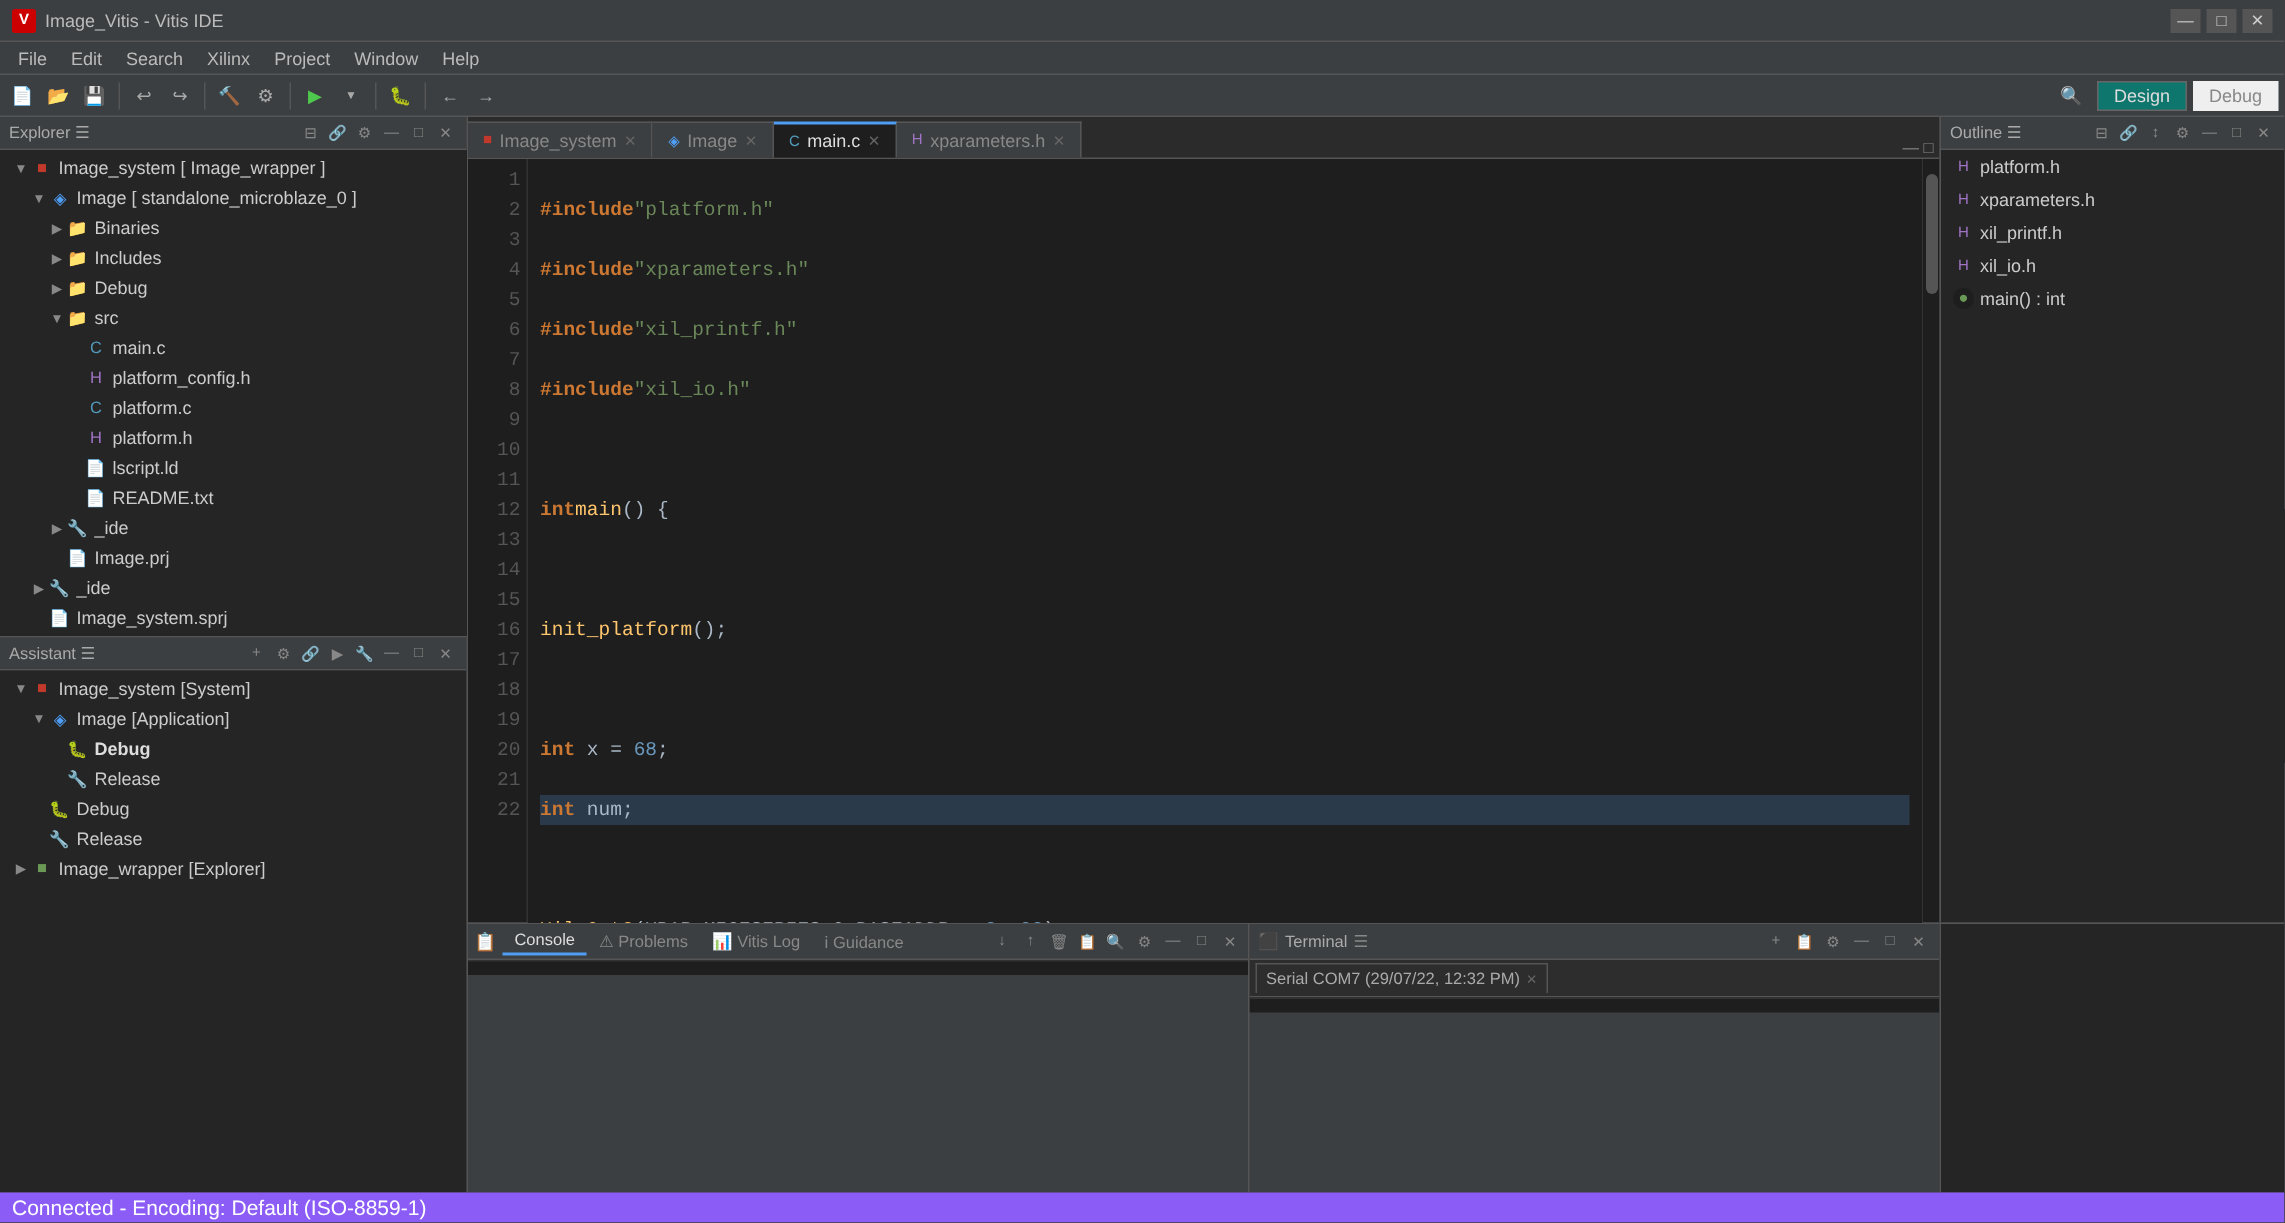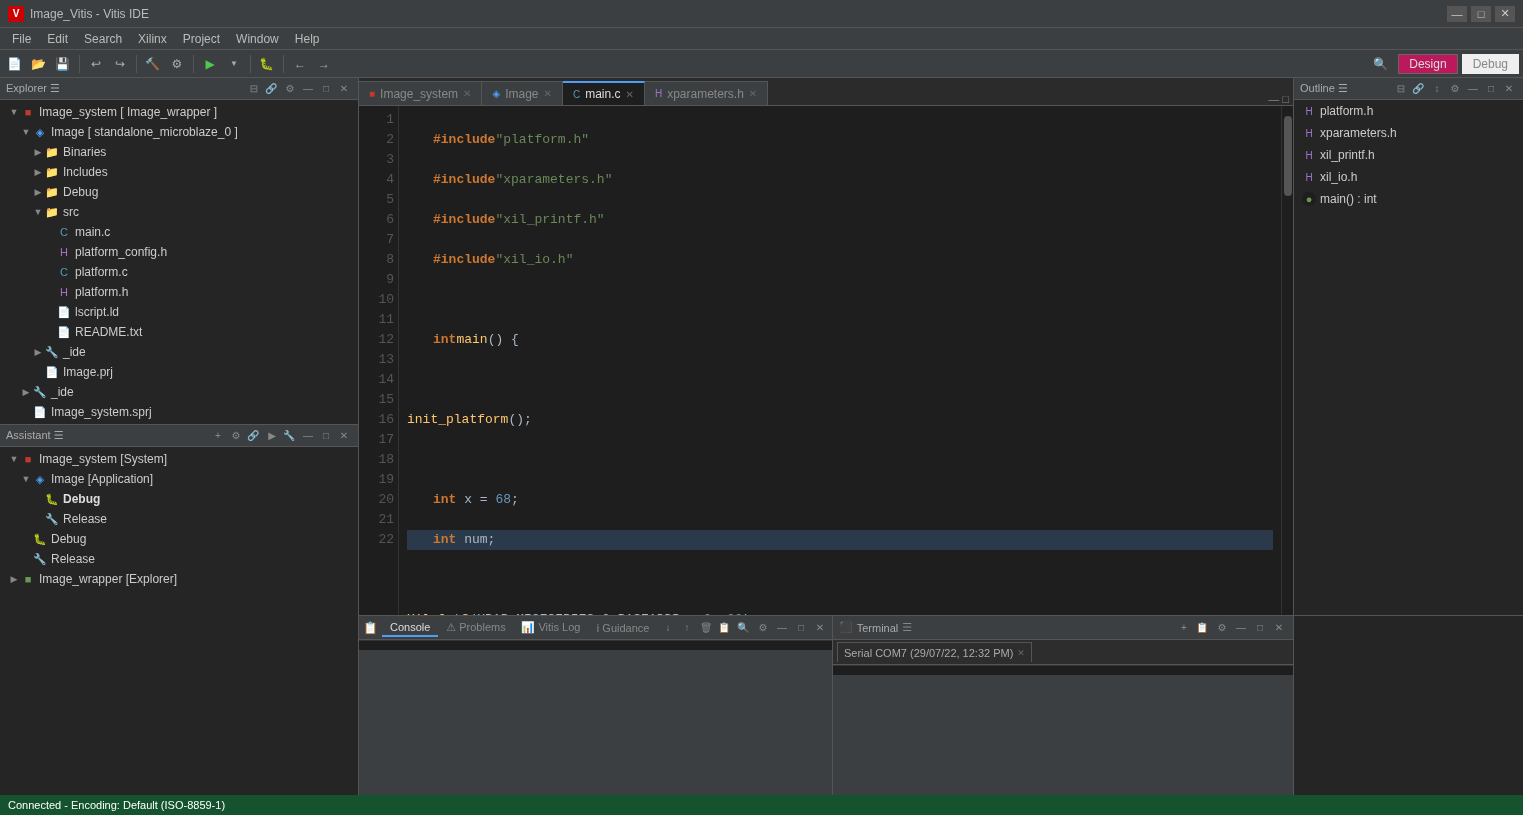--- a/index.html
+++ b/index.html
@@ -19,21 +19,21 @@
     
     .toolbar { background: #3c3f41; height: 28px; display: flex; align-items: center; padding: 0 4px; border-bottom: 1px solid #555; flex-shrink: 0; gap: 2px; }
     .tb-btn { width: 22px; height: 22px; background: transparent; border: none; color: #aaa; cursor: pointer; display: flex; align-items: center; justify-content: center; font-size: 12px; border-radius: 2px; }
     .tb-separator { width: 1px; height: 18px; background: #555; margin: 0 3px; }
     .search-icon-right { margin-left: auto; display: flex; align-items: center; gap: 6px; }
 
     
     .main-area { display: flex; flex: 1; overflow: hidden; }
 
     
-    .left-panel { width: 359px; flex-shrink: 0; display: flex; flex-direction: column; border-right: 1px solid #555; }
+    .left-panel { width: 312px; flex-shrink: 0; display: flex; flex-direction: column; border-right: 1px solid #555; }
 
     
     .explorer { flex: 1; display: flex; flex-direction: column; border-bottom: 1px solid #555; overflow: hidden; }
     .panel-header { background: #3c3f41; height: 22px; display: flex; align-items: center; padding: 0 6px; border-bottom: 1px solid #555; flex-shrink: 0; font-size: 11px; color: #aaa; }
     .panel-header-title { flex: 1; }
     .panel-header-icons { display: flex; gap: 2px; }
     .ph-icon { width: 16px; height: 16px; cursor: pointer; display: flex; align-items: center; justify-content: center; font-size: 10px; color: #888; }
     .tree-area { flex: 1; overflow-y: auto; background: #252526; padding: 2px 0; }
     .tree-item { display: flex; align-items: center; height: 20px; padding-left: 4px; cursor: pointer; font-size: 12px; color: #ccc; }
     .tree-item .indent { display: inline-block; }
@@ -58,21 +58,21 @@
     .tab.active { background: #1e1e1e; color: #ddd; border-top: 2px solid #4e9ef5; }
     .tab .tab-icon { font-size: 10px; }
     .tab .tab-close { font-size: 10px; color: #666; cursor: pointer; }
 
     
     .editor-area { flex: 1; background: #1e1e1e; display: flex; flex-direction: row; overflow: hidden; }
     .line-numbers { width: 40px; background: #1e1e1e; color: #555; font-family: 'Courier New', monospace; font-size: 13px; line-height: 20px; padding: 4px 4px 4px 4px; text-align: right; flex-shrink: 0; border-right: 1px solid #333; overflow: hidden; user-select: none; }
     .code-area { flex: 1; background: #1e1e1e; font-family: 'Courier New', monospace; font-size: 13px; line-height: 20px; padding: 4px 8px; overflow: auto; color: #a9b7c6; white-space: pre; }
     .line { display: flex; min-height: 20px; }
     .line.highlighted { background: #2a3a4a; }
-    .kw { color: #cc7832; font-weight: bold; margin-left: 26px; }
+    .kw { color: #cc7832; font-weight: bold; }
     .str { color: #6a8759; }
     .fn { color: #ffc66d; }
     .num { color: #6897bb; }
 
     
     .right-panel { width: 230px; flex-shrink: 0; display: flex; flex-direction: column; border-left: 1px solid #555; }
     .outline-area { flex: 1; background: #252526; overflow-y: auto; }
     .outline-item { display: flex; align-items: center; height: 22px; padding-left: 8px; font-size: 12px; color: #ccc; cursor: pointer; gap: 4px; }
     .outline-icon { width: 14px; height: 14px; display: inline-flex; align-items: center; justify-content: center; font-size: 10px; }
     .outline-icon.h { color: #a074c4; }
@@ -89,33 +89,33 @@
     .console-tab-icons { margin-left: auto; display: flex; gap: 3px; }
     .console-content { flex: 1; background: #1e1e1e; padding: 4px 8px; font-family: 'Courier New', monospace; font-size: 12px; color: #ccc; overflow-y: auto; }
 
     
     .terminal-panel { width: 460px; flex-shrink: 0; display: flex; flex-direction: column; overflow: hidden; }
     .terminal-header { background: #3c3f41; height: 24px; display: flex; align-items: center; padding: 0 6px; border-bottom: 1px solid #555; flex-shrink: 0; font-size: 11px; color: #aaa; }
     .terminal-content { flex: 1; background: #1e1e1e; padding: 4px 8px; font-family: 'Courier New', monospace; font-size: 12px; color: #ccc; overflow-y: auto; }
     .terminal-sub-tab { display: flex; align-items: center; height: 20px; padding: 0 6px; background: #2d2d2d; border: 1px solid #555; border-bottom: none; font-size: 11px; color: #aaa; cursor: pointer; gap: 4px; }
 
     
-    .statusbar { background: #14532d; height: 20px; display: flex; align-items: center; padding: 0 8px; flex-shrink: 0; font-size: 11px; color: white; }
+    .statusbar { background: #8b5cf6; height: 20px; display: flex; align-items: center; padding: 0 8px; flex-shrink: 0; font-size: 14px; color: white; }
 
     .editor-split { display: flex; flex-direction: column; flex: 1; overflow: hidden; }
     .editor-top { flex: 1; display: flex; overflow: hidden; }
 
     
     ::-webkit-scrollbar { width: 8px; height: 8px; }
     ::-webkit-scrollbar-track { background: #1e1e1e; }
     ::-webkit-scrollbar-thumb { background: #555; border-radius: 4px; }
 
     .design-debug-tabs { display: flex; align-items: center; gap: 4px; margin-left: auto; }
     .dd-tab { padding: 2px 10px; font-size: 12px; color: #888; cursor: pointer; border: 1px solid transparent; }
-    .dd-tab.active { background: #be185d; color: #ddd; border-color: #666; }
+    .dd-tab.active { background: #0f766e; color: #ddd; border-color: #666; }
 
     .bottom-corner { width: 230px; flex-shrink: 0; border-left: 1px solid #555; background: #252526; }
   </style>
 </head>
 <body>
 
 <div class="titlebar">
   <span class="titlebar-icon">V</span>
   <span class="titlebar-title">Image_Vitis - Vitis IDE</span>
   <div class="titlebar-controls">

